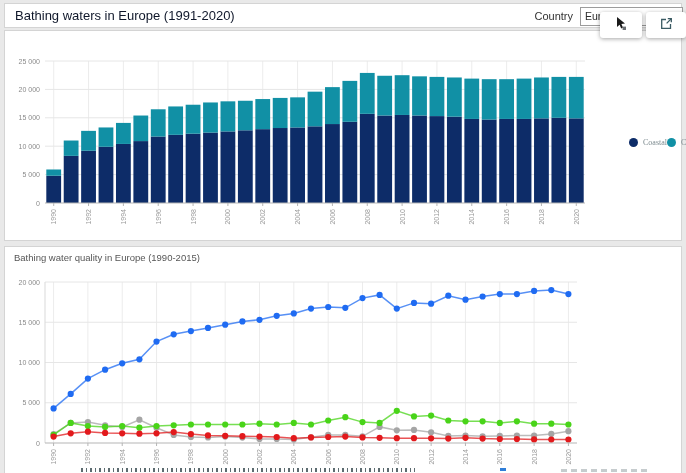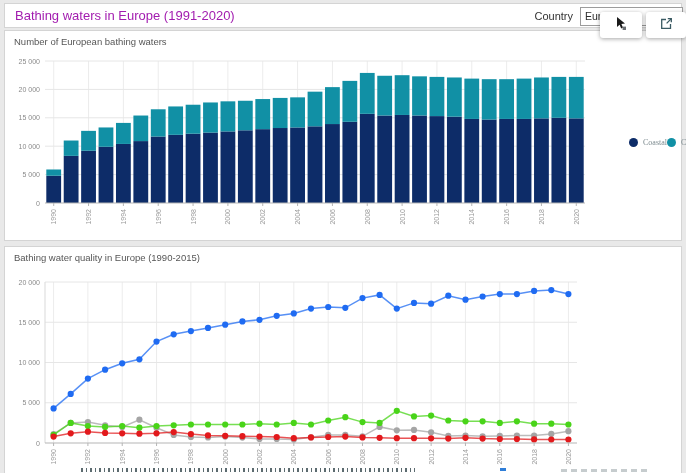--- a/index.html
+++ b/index.html
@@ -1,21 +1,21 @@
 <!DOCTYPE html>
 <html><head>
 <meta charset="utf-8">
 <style>
   html,body{margin:0;padding:0;background:#d7d7d7;font-family:"Liberation Sans",sans-serif;}
   .page{position:relative;width:686px;height:473px;background:#e9e9e9;overflow:hidden;
         outline:1px solid #c2c2c2;}
   .card{position:absolute;background:#ffffff;border:1px solid #d4d4d4;box-sizing:border-box;}
   
   .header-card{left:4px;top:3px;width:678px;height:25px;}
-  .page-title{position:absolute;left:10px;top:0;height:36px;line-height:24px;font-size:13px;color:#a21caf;}
+  .page-title{position:absolute;left:10px;top:0;height:36px;line-height:24px;font-size:13px;color:#0f172a;}
   .country-label{position:absolute;right:108px;top:0;height:24px;line-height:24px;font-size:11px;font-weight:normal;color:#333;}
   .dropdown{position:absolute;left:575px;top:3px;width:103px;height:19px;background:#fff;border:1px solid #9c9c9c;
             box-sizing:border-box;font-size:10.5px;color:#2e2e2e;line-height:17px;padding-left:4px;overflow:hidden;}
   .float-btn{position:absolute;background:#fff;border-radius:3px;box-shadow:0 1px 4px rgba(0,0,0,0.35);
              display:flex;align-items:center;justify-content:center;z-index:10;cursor:pointer;}
   .btn1{left:600px;top:12px;width:42px;height:26px;}
   .btn2{left:646px;top:12px;width:40px;height:26px;}
   
   .chart1-card{left:4px;top:30px;width:678px;height:211px;}
   .chart2-card{left:4px;top:246px;width:678px;height:240px;}
@@ -60,21 +60,20 @@
     <span>
       <svg width="13" height="13" viewBox="0 0 13 13" fill="none" stroke="#3a5a63" stroke-width="1.3">
         <path d="M6 2.5 H1.7 V11.3 H10.5 V7"></path>
         <path d="M7.8 1.7 H11.3 V5.2"></path>
         <path d="M11.1 1.9 L6.6 6.4"></path>
       </svg>
     </span>
   </div>
 
   <div class="card chart1-card">
-    <div class="chart-title">Number of European bathing waters</div>
     <svg id="chart1" class="chart-svg" width="676" height="209">
         <g>
           <line x1="48.70967741935484" y1="30" x2="48.70967741935484" y2="172" stroke="#ececec"></line>
           <line x1="83.54838709677419" y1="30" x2="83.54838709677419" y2="172" stroke="#ececec"></line>
           <line x1="118.38709677419354" y1="30" x2="118.38709677419354" y2="172" stroke="#ececec"></line>
           <line x1="153.2258064516129" y1="30" x2="153.2258064516129" y2="172" stroke="#ececec"></line>
           <line x1="188.06451612903226" y1="30" x2="188.06451612903226" y2="172" stroke="#ececec"></line>
           <line x1="222.9032258064516" y1="30" x2="222.9032258064516" y2="172" stroke="#ececec"></line>
           <line x1="257.741935483871" y1="30" x2="257.741935483871" y2="172" stroke="#ececec"></line>
           <line x1="292.5806451612903" y1="30" x2="292.5806451612903" y2="172" stroke="#ececec"></line>

